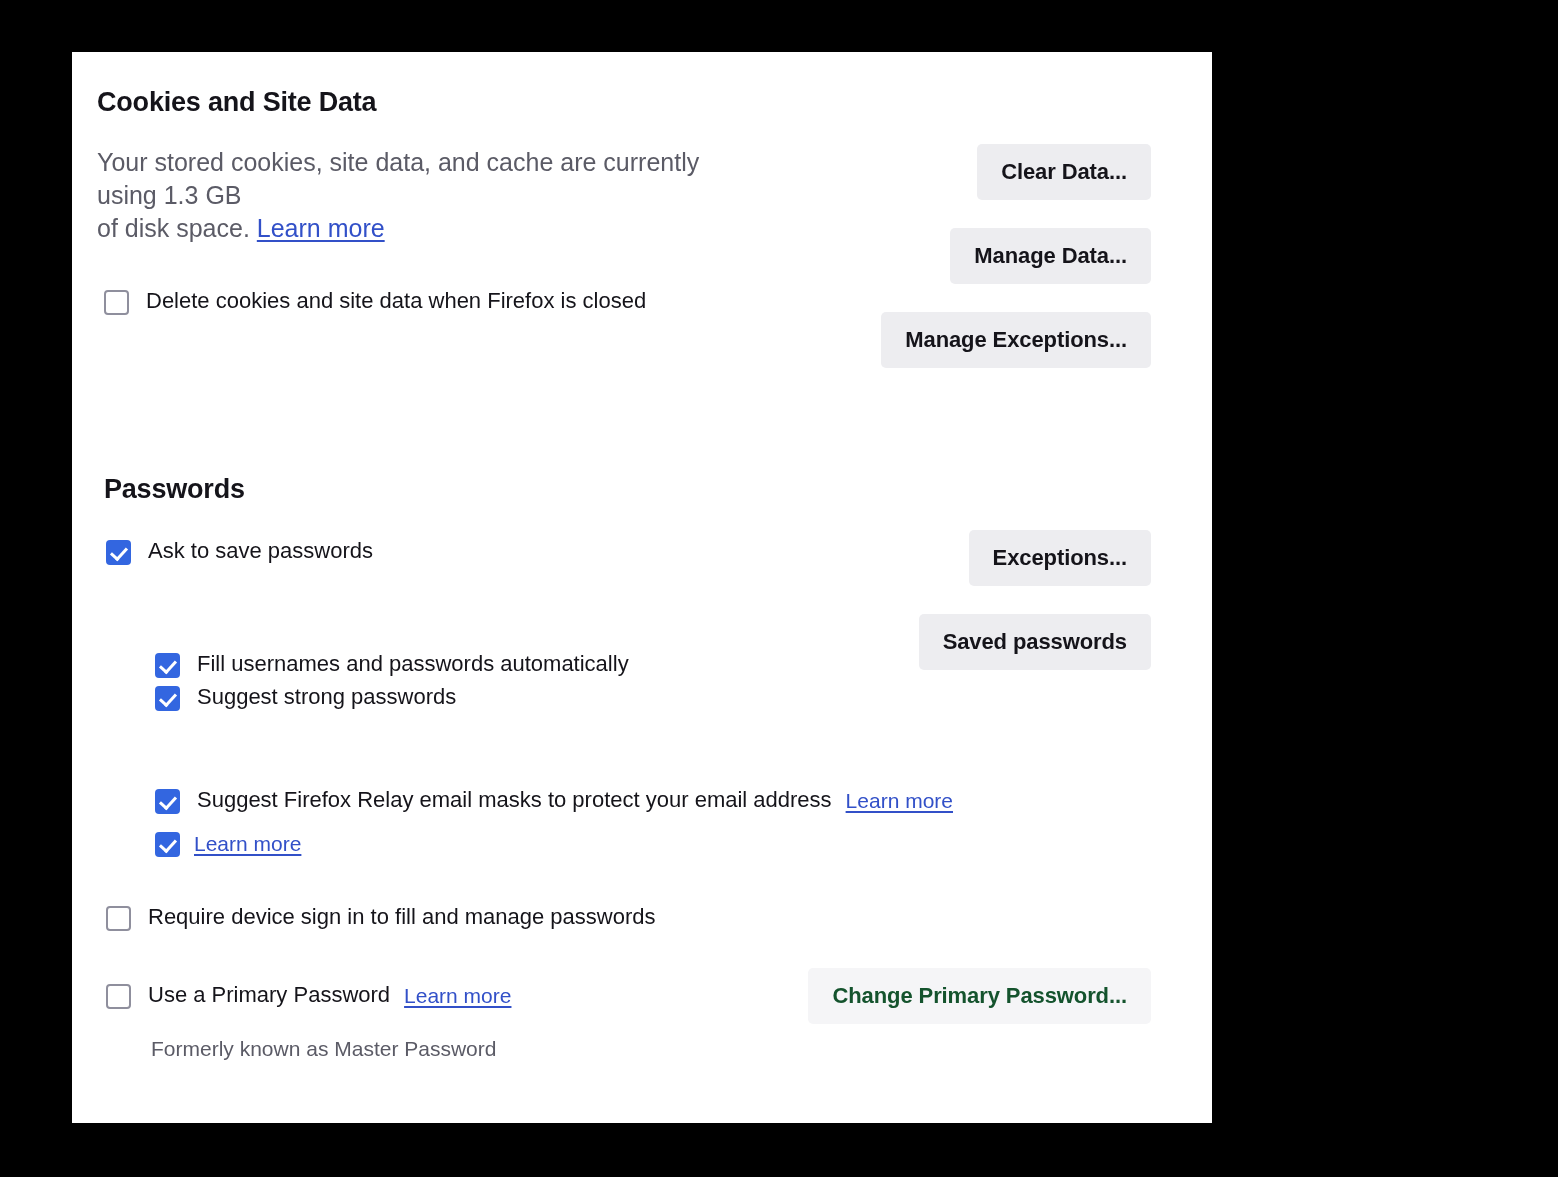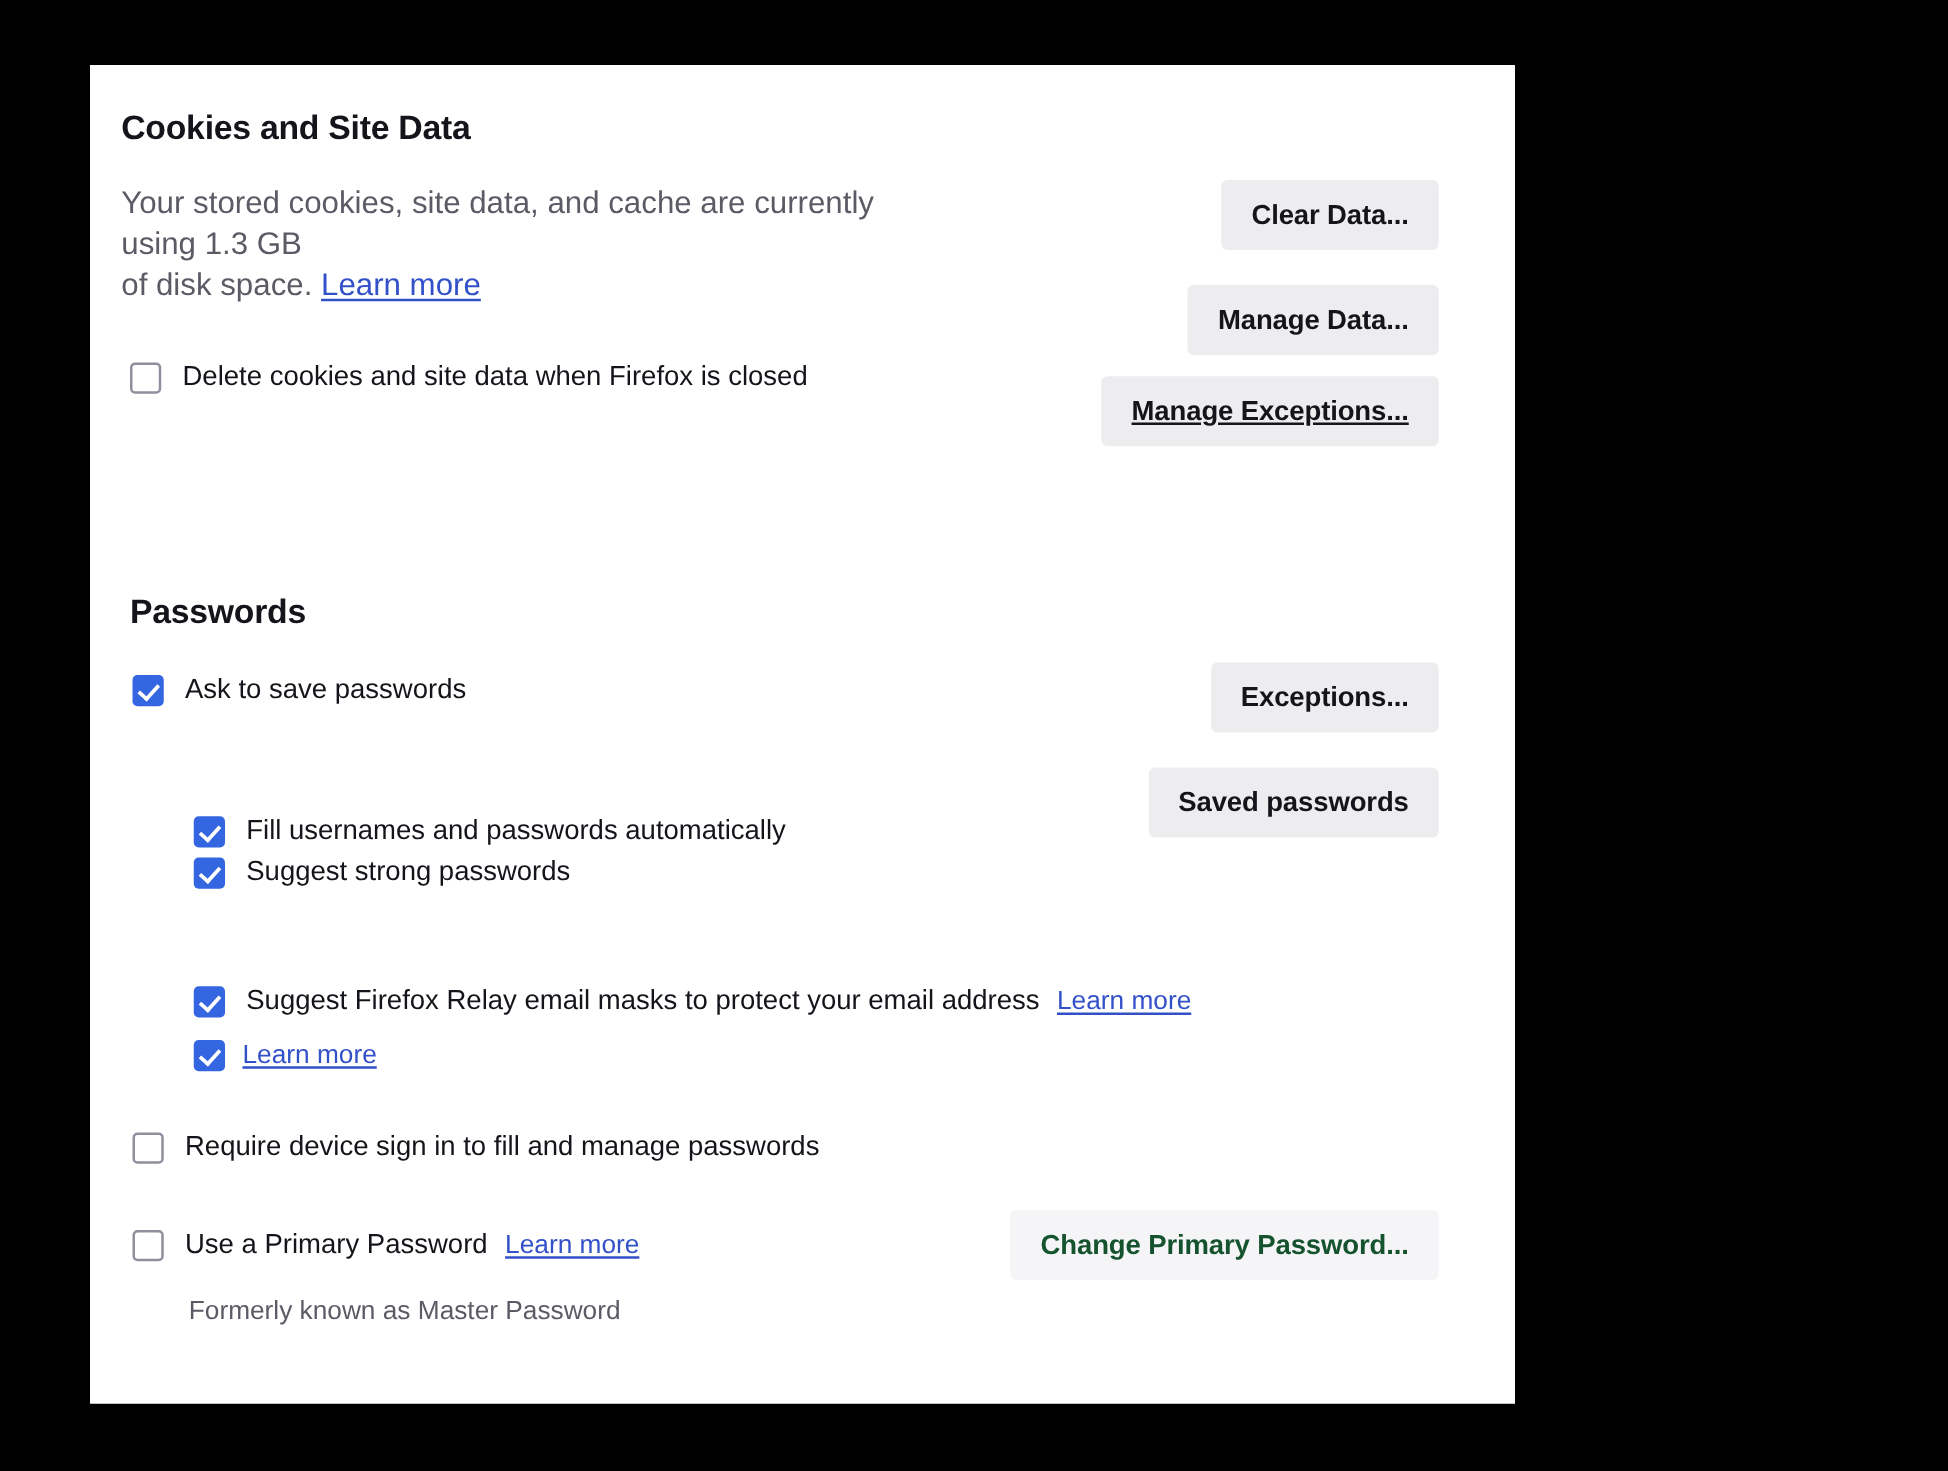--- a/index.html
+++ b/index.html
@@ -163,21 +163,21 @@
 
       <div class="row" style="left:32px; top:238px;">
         <span class="cb off"></span>
         <span class="row-label">Delete cookies and site data when Firefox is closed</span>
       </div>
 
       <button class="btn btn-right" style="top:92px;">Clear Data...</button>
 
       <button class="btn btn-right" style="top:176px;">Manage Data...</button>
 
-      <button class="btn btn-right" style="top:249px;text-decoration:underline;">Manage Exceptions...</button>
+      <button class="btn btn-right" style="top:260px;">Manage Exceptions...</button>
     </div>
 
     <div>
 
       <div class="sec-heading" style="left:32px; top:422px;">Passwords</div>
 
       <div class="row" style="left:34px; top:488px;">
         <span class="cb on"></span>
         <span class="row-label">Ask to save passwords</span>
       </div>

